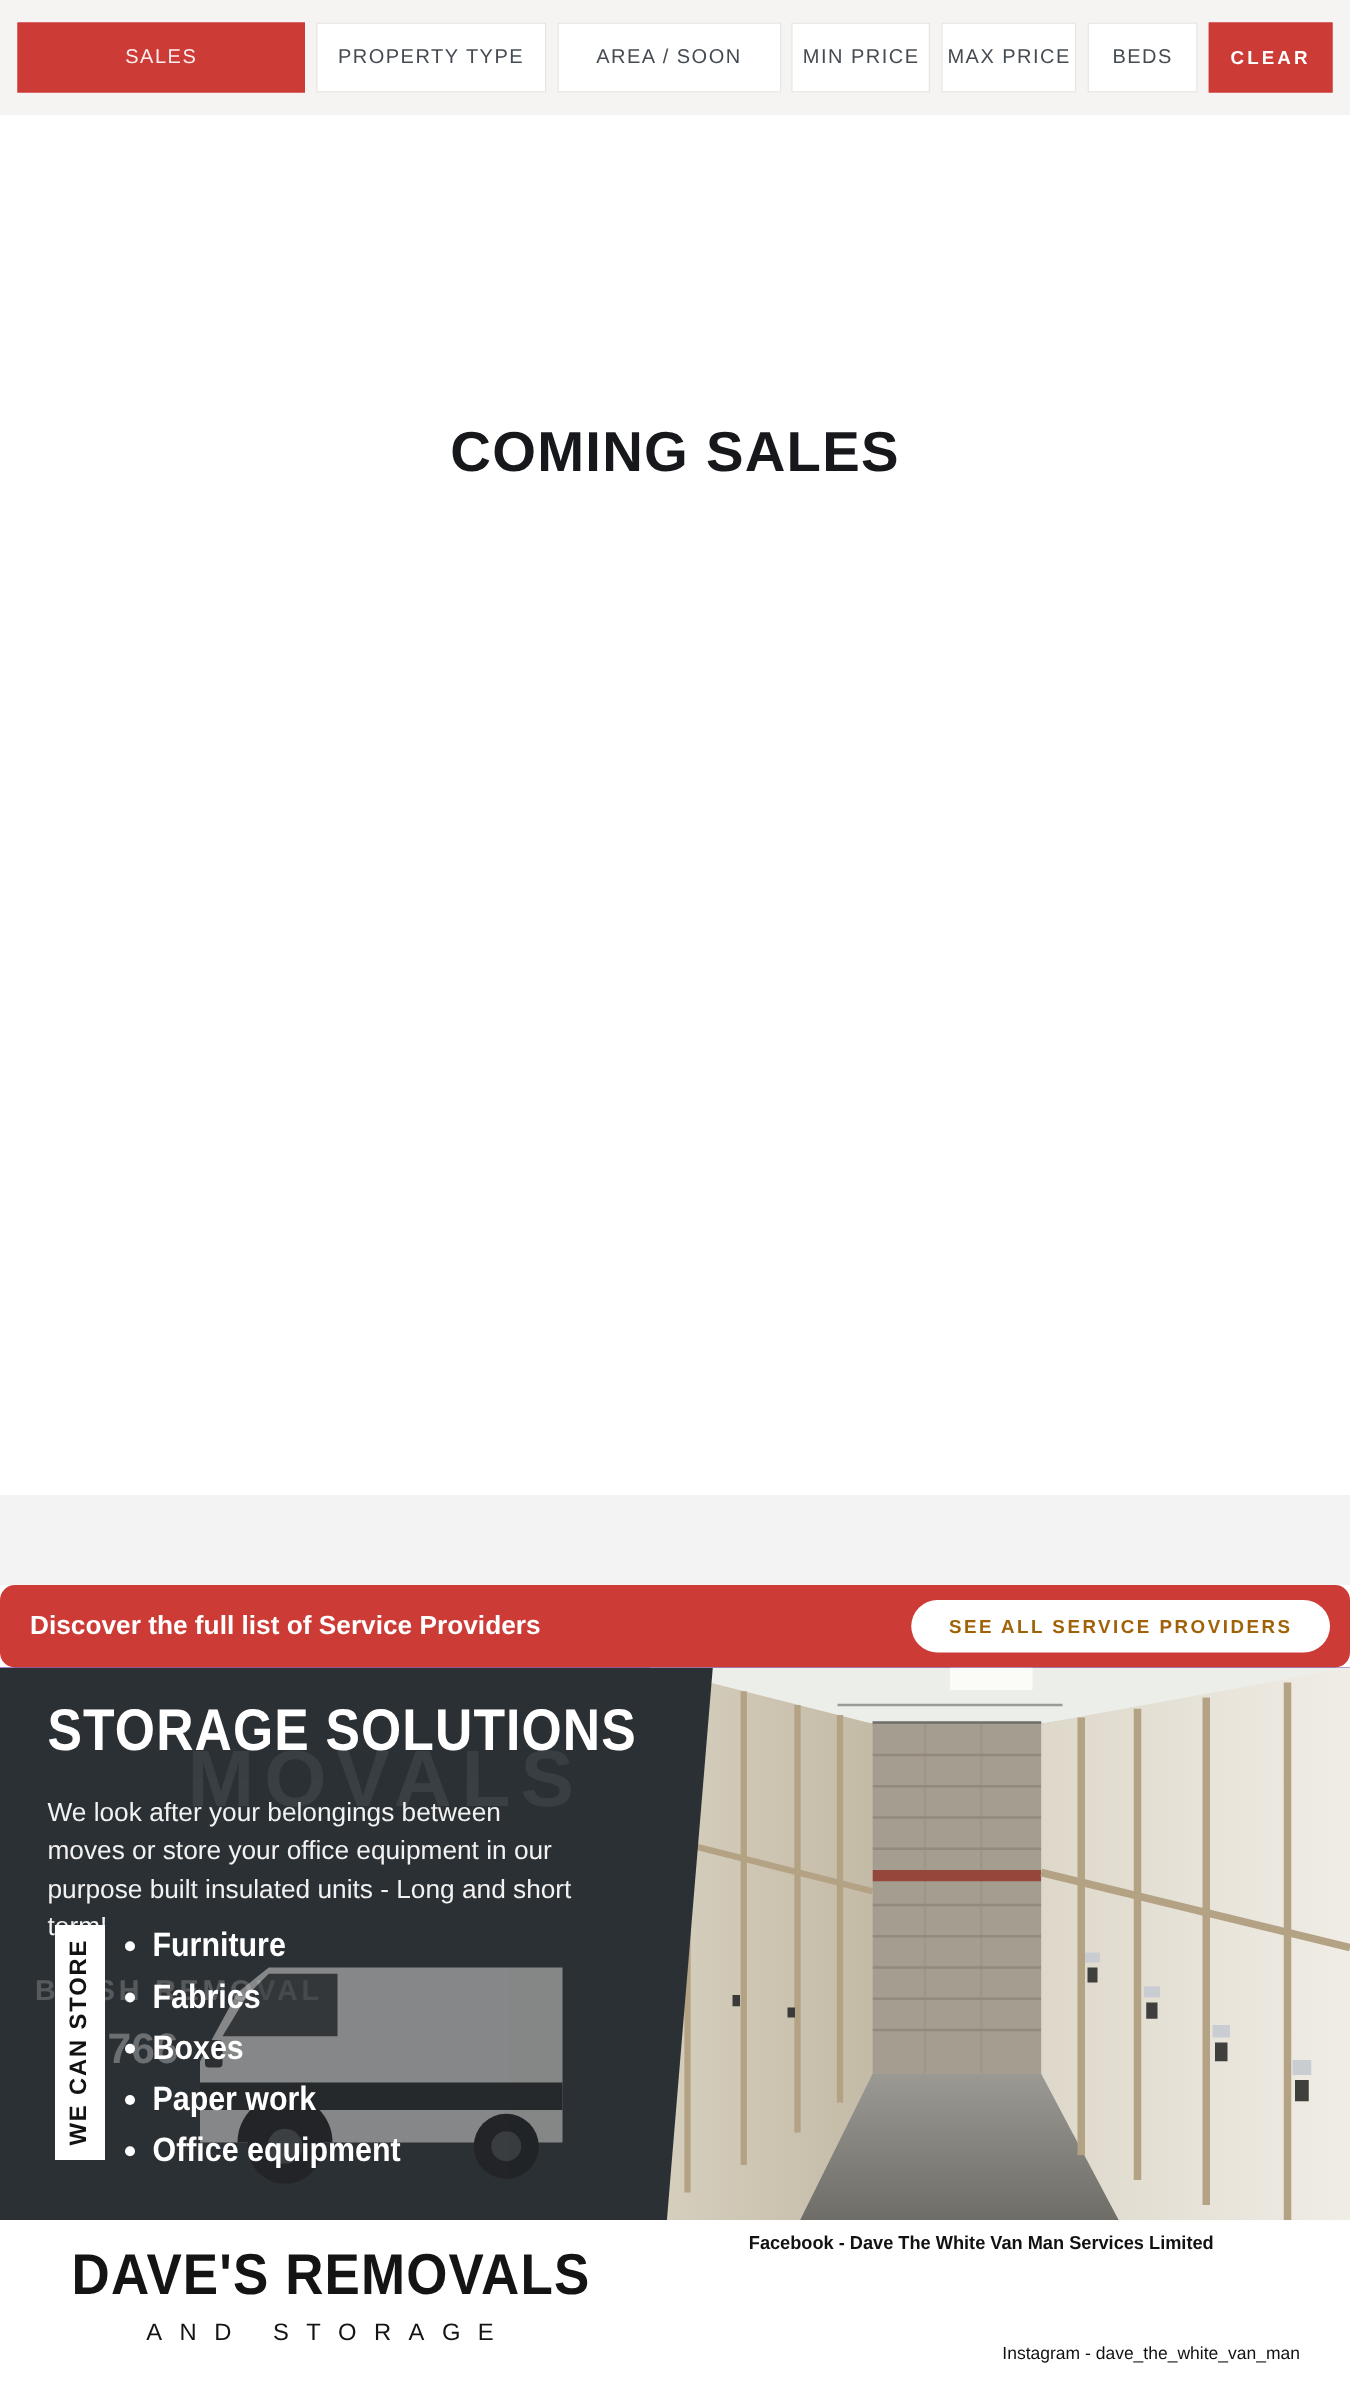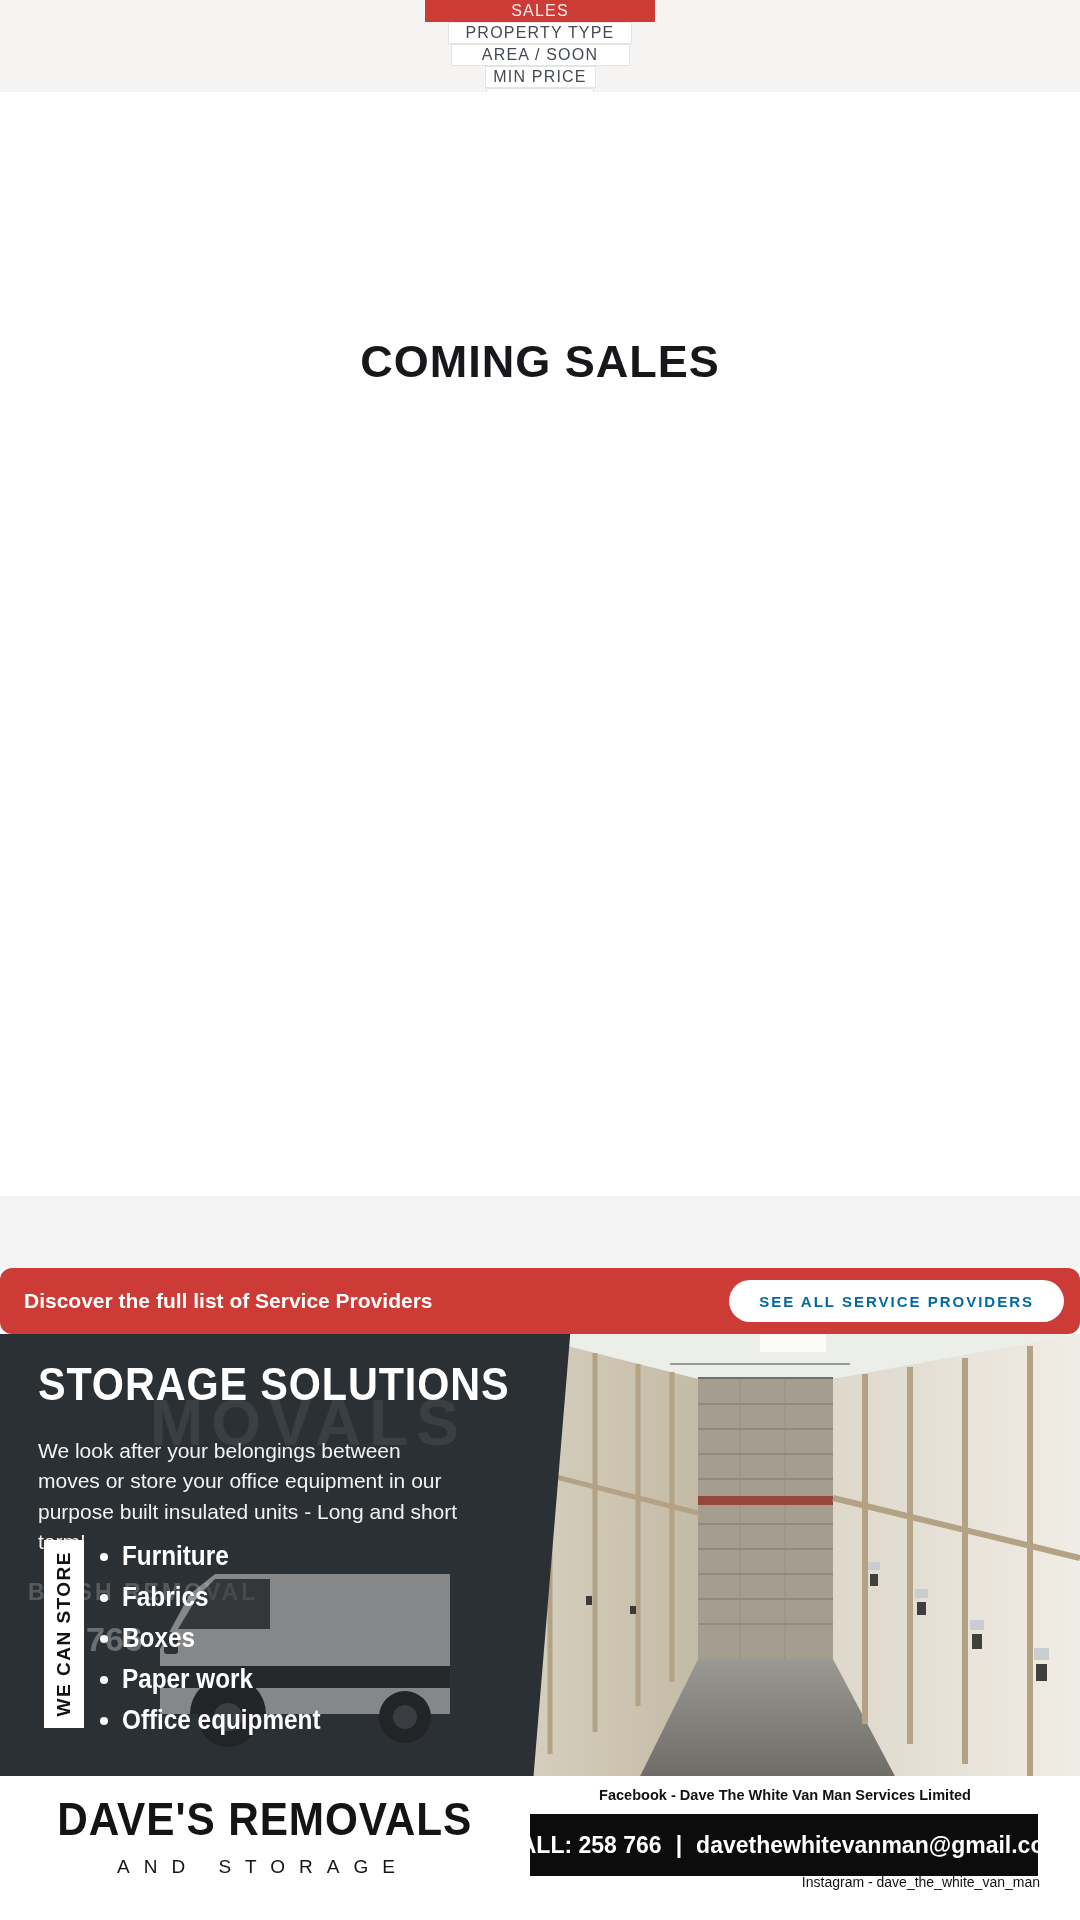--- a/index.html
+++ b/index.html
@@ -2,21 +2,21 @@
 <html><head>
 <meta charset="utf-8">
 <style>
   html,body{margin:0;padding:0;background:#ffffff;}
   *{box-sizing:border-box;}
   .page{position:relative;width:1080px;height:1920px;overflow:hidden;background:#ffffff;
         font-family:"Liberation Sans",sans-serif;}
 
   
   .filter-bar{position:absolute;top:0;left:0;width:1080px;height:92px;background:#f5f4f2;
-              display:flex;align-items:center;justify-content:space-between;padding:0 14px;flex-direction:column;}
+              display:flex;align-items:center;justify-content:space-between;padding:0 14px;}
   .fbtn{height:56px;display:flex;align-items:center;justify-content:center;
         background:#ffffff;border:1px solid #e6e4e1;color:#454b52;font-size:16px;
         letter-spacing:1.2px;cursor:pointer;white-space:nowrap;}
   .fbtn.primary{background:#cd3b36;border-color:#cd3b36;color:#fbeeee;}
   .fbtn.bold{font-weight:700;letter-spacing:2.5px;font-size:15px;color:#ffffff;}
   .w-sales{width:230px;}.w-ptype{width:184px;}.w-area{width:179px;}
   .w-min{width:111px;}.w-max{width:108px;}.w-beds{width:88px;}.w-clear{width:99px;}
 
   
   .main{position:absolute;top:92px;left:0;width:1080px;height:1104px;background:#ffffff;
@@ -26,21 +26,21 @@
   .coming-sub{margin:30px auto 0;width:640px;font-size:25px;line-height:1.32;color:#33373d;}
 
   
   .gray-band{position:absolute;top:1196px;left:0;width:1080px;height:72px;background:#f3f3f3;}
 
   
   .service-banner{position:absolute;top:1268px;left:0;width:1080px;height:66px;background:#cd3b36;
                   border-radius:12px;display:flex;align-items:center;justify-content:space-between;
                   padding:0 16px 0 24px;}
   .service-text{color:#ffffff;font-size:21px;font-weight:700;}
-  .service-pill{height:42px;border:none;border-radius:21px;background:#ffffff;color:#0369a1;
+  .service-pill{height:42px;border:none;border-radius:21px;background:#ffffff;color:#a16207;
                 font-family:"Liberation Sans",sans-serif;font-size:15px;font-weight:800;
                 letter-spacing:2px;padding:0 30px;cursor:pointer;}
 
   
   .ad{position:absolute;top:1334px;left:0;width:1080px;height:442px;background:#4c1d95;overflow:hidden;}
   .ad-photo{position:absolute;top:0;right:0;width:560px;height:442px;}
   .ad-dark{position:absolute;inset:0;background:#2b3034;
            clip-path:polygon(0 0,52.8% 0,49.4% 100%,0 100%);}
   .ghost{position:absolute;font-weight:800;color:#ffffff;white-space:nowrap;}
   .ghost-movals{left:150px;top:52px;font-size:64px;opacity:0.07;letter-spacing:8px;}
@@ -231,22 +231,17 @@
     </div>
   </section>
 
   <footer class="footer">
     <div class="brand">
       <div class="brand-name">DAVE'S REMOVALS</div>
       <div class="brand-sub">AND STORAGE</div>
     </div>
     <div class="contact">
       <div class="fb-line">Facebook - Dave The White Van Man Services Limited</div>
-      <div class="call-bar">
-        <span>CALL: 258 766</span>
-        <span>|</span>
-        <span>davethewhitevanman@gmail.com</span>
-      </div>
       <div class="ig-line">Instagram - dave_the_white_van_man</div>
     </div>
   </footer>
 
 </div>
 
 </body></html>

